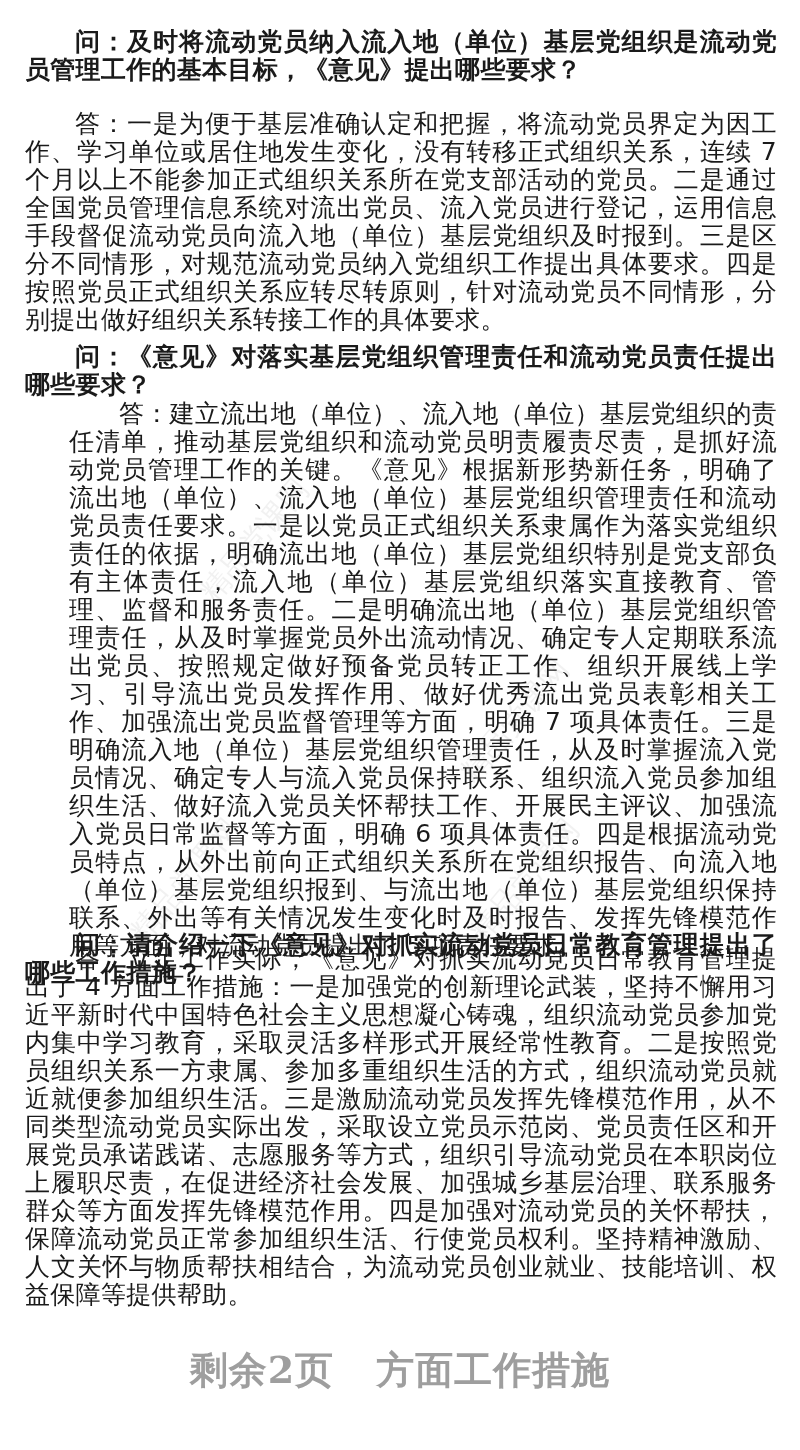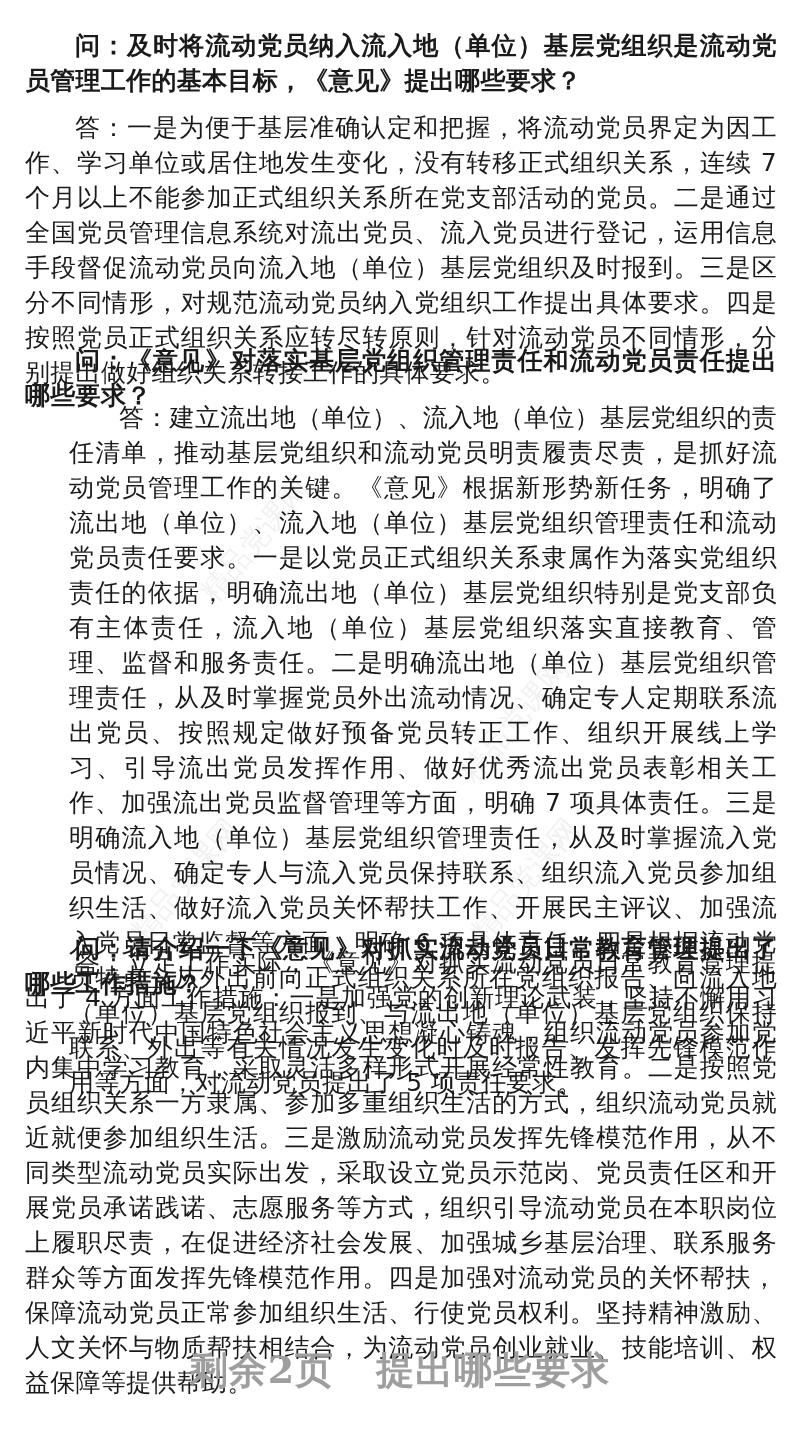--- a/index.html
+++ b/index.html
@@ -1,19 +1,19 @@
 <!DOCTYPE html>
 <html><head>
 <meta charset="utf-8">
 <style>
   html, body { margin: 0; padding: 0; background: #ffffff; }
   body { width: 800px; height: 1450px; position: relative; overflow: hidden;
          font-family: "DejaVu Sans", "Liberation Sans", sans-serif; color: #1a1a1a; }
   .page { position: absolute; left: 25px; top: 0; width: 752px; }
-  .para { margin: 0; font-size: 25px; line-height: 35px; text-indent: 50px;
+  .para { margin: 0; font-size: 25px; line-height: 28px; text-indent: 50px;
           text-align: justify; letter-spacing: 0.3px; word-break: break-all; }
   .q { font-weight: bold; }
   .q1 { position: absolute; top: 28px; }
   .a1 { position: absolute; top: 110px; }
   .q2 { position: absolute; top: 343px; }
   .a2 { position: absolute; top: 400px; margin-left: 44px; }
   .q3 { position: absolute; top: 911px; margin-top: 20px; }
   .a3 { position: absolute; top: 945px; }
   .footer { position: absolute; left: 0; top: 1345px; width: 800px; text-align: center;
             font-size: 38px; font-weight: bold; color: #9e9e9e; letter-spacing: 1px;
@@ -36,14 +36,14 @@
 
   <p class="para q q2">问：《意见》对落实基层党组织管理责任和流动党员责任提出哪些要求？</p>
   <p class="para a2">答：建立流出地（单位）、流入地（单位）基层党组织的责任清单，推动基层党组织和流动党员明责履责尽责，是抓好流动党员管理工作的关键。《意见》根据新形势新任务，明确了流出地（单位）、流入地（单位）基层党组织管理责任和流动党员责任要求。一是以党员正式组织关系隶属作为落实党组织责任的依据，明确流出地（单位）基层党组织特别是党支部负有主体责任，流入地（单位）基层党组织落实直接教育、管理、监督和服务责任。二是明确流出地（单位）基层党组织管理责任，从及时掌握党员外出流动情况、确定专人定期联系流出党员、按照规定做好预备党员转正工作、组织开展线上学习、引导流出党员发挥作用、做好优秀流出党员表彰相关工作、加强流出党员监督管理等方面，明确 7 项具体责任。三是明确流入地（单位）基层党组织管理责任，从及时掌握流入党员情况、确定专人与流入党员保持联系、组织流入党员参加组织生活、做好流入党员关怀帮扶工作、开展民主评议、加强流入党员日常监督等方面，明确 6 项具体责任。四是根据流动党员特点，从外出前向正式组织关系所在党组织报告、向流入地（单位）基层党组织报到、与流出地（单位）基层党组织保持联系、外出等有关情况发生变化时及时报告、发挥先锋模范作用等方面，对流动党员提出了 5 项责任要求。</p>
 
   <p class="para q q3">问：请介绍一下《意见》对抓实流动党员日常教育管理提出了哪些工作措施？</p>
   <p class="para a3">答：立足工作实际，《意见》对抓实流动党员日常教育管理提出了 4 方面工作措施：一是加强党的创新理论武装，坚持不懈用习近平新时代中国特色社会主义思想凝心铸魂，组织流动党员参加党内集中学习教育，采取灵活多样形式开展经常性教育。二是按照党员组织关系一方隶属、参加多重组织生活的方式，组织流动党员就近就便参加组织生活。三是激励流动党员发挥先锋模范作用，从不同类型流动党员实际出发，采取设立党员示范岗、党员责任区和开展党员承诺践诺、志愿服务等方式，组织引导流动党员在本职岗位上履职尽责，在促进经济社会发展、加强城乡基层治理、联系服务群众等方面发挥先锋模范作用。四是加强对流动党员的关怀帮扶，保障流动党员正常参加组织生活、行使党员权利。坚持精神激励、人文关怀与物质帮扶相结合，为流动党员创业就业、技能培训、权益保障等提供帮助。</p>
 </div>
 
 <div class="footer">
   <span>剩余2页</span>
-  <span>提出哪些要求</span>
+  <span>方面工作措施</span>
 </div>
 
 </body></html>

